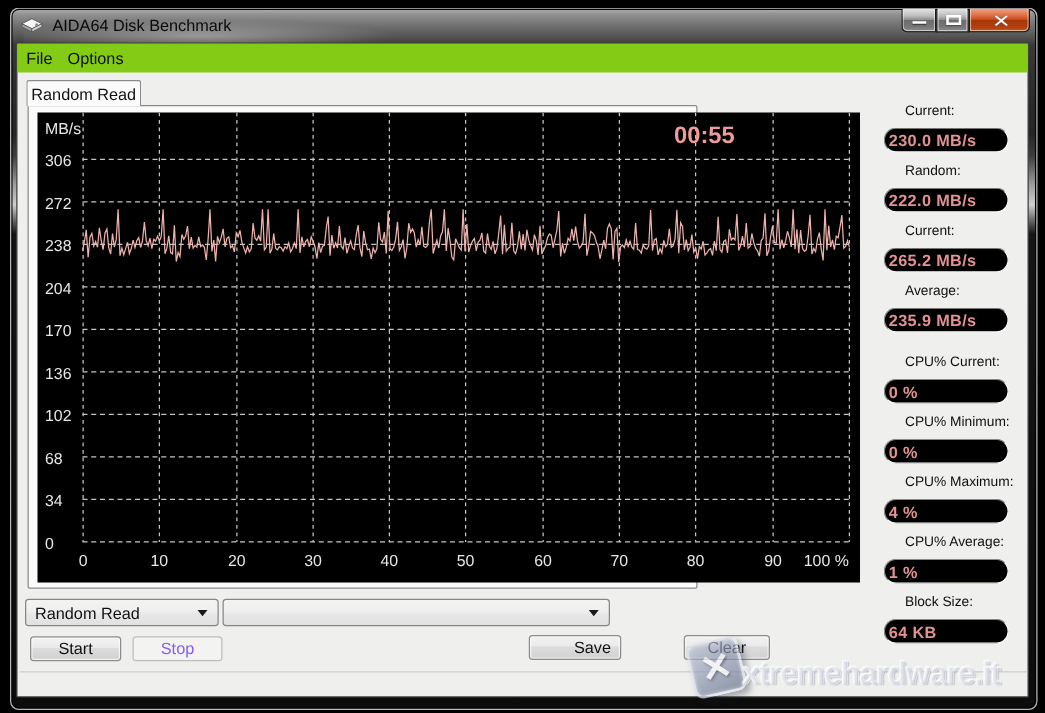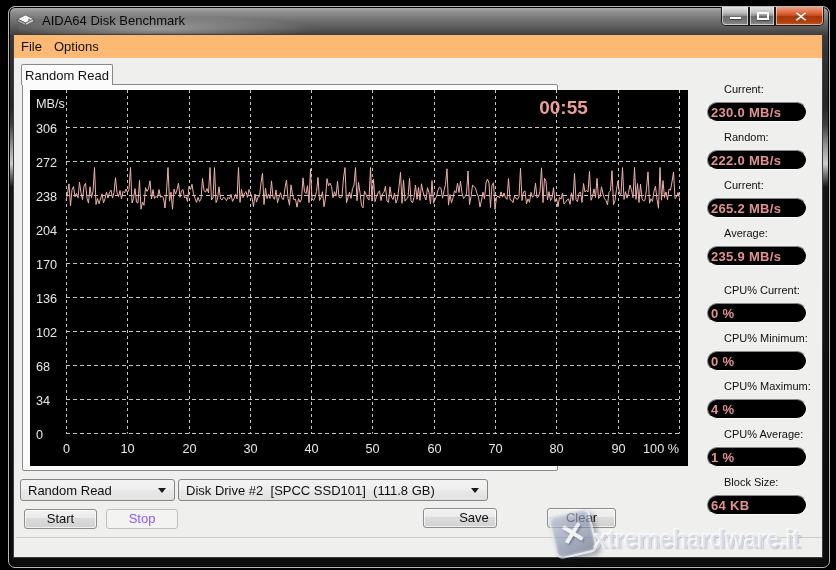--- a/index.html
+++ b/index.html
@@ -21,21 +21,21 @@
 #cmin .inner { border-radius:0 0 0 4px; }
 #cmax { left:28px; width:26px; }
 #cclose { left:54px; width:49px; border-radius:0 0 5px 0; }
 #cclose .inner { border-radius:0 0 4px 0; }
 .graybtn { background:linear-gradient(to bottom,#e6e6e6 0%,#bdbdbd 32%,#8f8f8f 49%,#6d6d6d 51%,#787878 80%,#8f8f8f 100%); }
 #cclose { background:linear-gradient(to bottom,#f2a284 0%,#dd6a3e 33%,#c64a18 49%,#a9380a 52%,#b24010 82%,#c25b1e 100%); }
 .glyph { position:absolute; color:#fff; }
 
 #client { position:absolute; left:4px; top:27px; width:810px; height:524px;
   background:#f0f0ef; border:1px solid #404040; border-radius:1px; }
-#menubar { position:absolute; left:0; top:0; width:100%; height:23px; background:#fdba74;
+#menubar { position:absolute; left:0; top:0; width:100%; height:23px; background:#84cc16;
   font-size:13px; color:#111; }
 #menubar span { position:absolute; top:4px; }
 
 #tab { position:absolute; left:7px; top:29px; width:92px; height:21px; z-index:2; background:#fcfcfc;
   border:1px solid #898c8c; border-bottom:none; border-radius:2px 2px 0 0;
   font-size:13px; color:#111; text-align:center; line-height:22px; }
 #tabpage { position:absolute; left:8px; top:49px; width:536px; height:387px;
   background:#fcfcfc; border:1px solid #898c8c; border-radius:0 2px 2px 2px; }
 #chart { position:absolute; left:7px; top:5px; width:658px; height:376px; background:#000; }
 .axl { font-size:12.7px; fill:#e9e9e9; font-family:"Liberation Sans",sans-serif; }
@@ -199,21 +199,20 @@
 <div class="plabel" style="top:441px">Block Size:</div>
 <div class="vbox" style="top:459.5px">
           <span>64&nbsp;KB</span>
         </div>
     </div>
     <div class="combo" style="left:6px; top:444px; width:155px;">
         <span class="ct">Random Read</span>
         <span class="arr"></span>
       </div>
     <div class="combo" style="left:164px; top:444px; width:310px;">
-        <span class="ct">Disk Drive #2&nbsp; [SPCC SSD101]&nbsp; (111.8 GB)</span>
         <span class="arr"></span>
       </div>
     <div class="btn" style="left:10px; top:474px; width:73px;">Start</div>
     <div class="btn disabled" style="left:92px; top:474px; width:72px;">Stop</div>
     <div class="btn" style="left:409px; top:473px; width:74px;padding-left:28px;">Save</div>
     <div class="btn" style="left:493px; top:473px; width:69px;margin-left:40px;">Clear</div>
     <div id="sep"></div>
   </div>
   <div id="wmicon">
       <span>✕</span>

